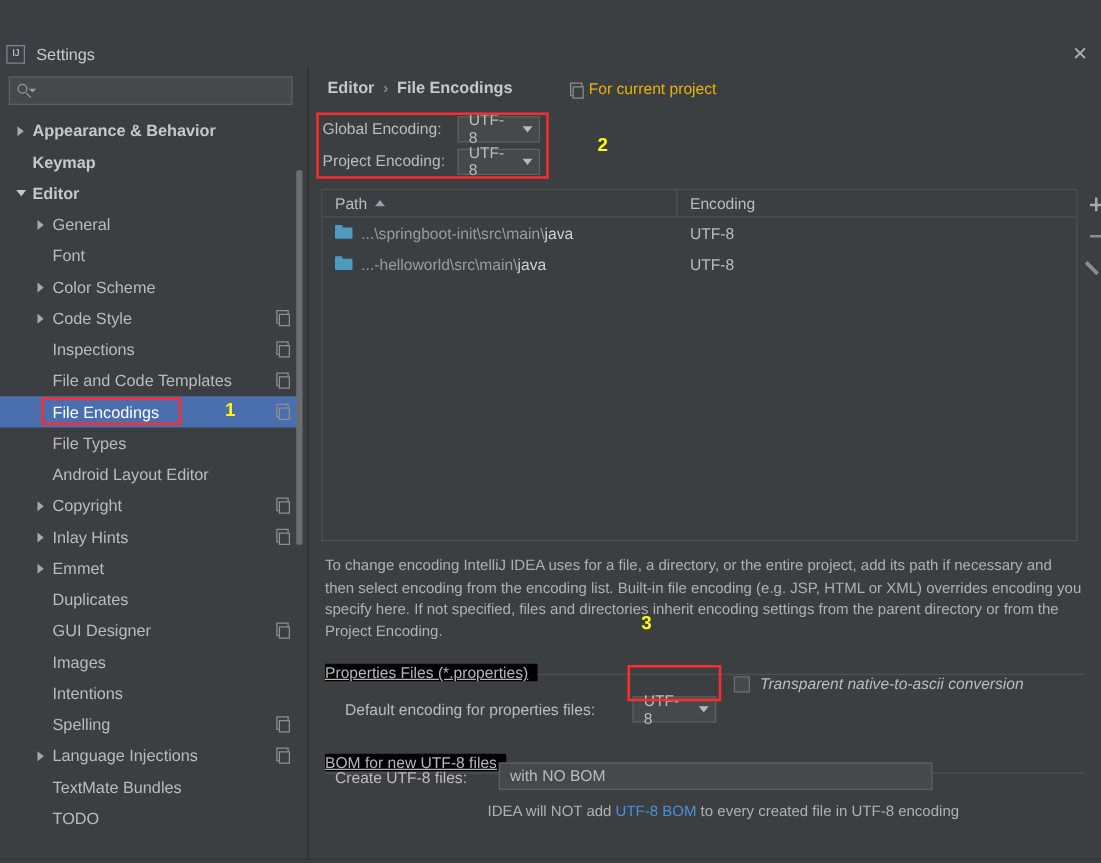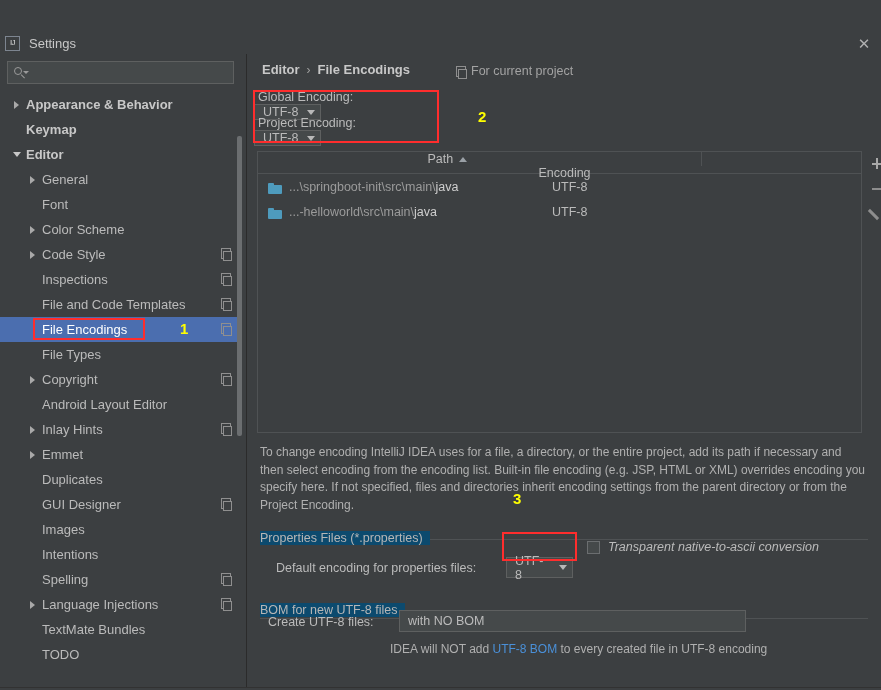--- a/index.html
+++ b/index.html
@@ -134,30 +134,30 @@
     background: #3c3f41;
   }
   .breadcrumb {
     position: absolute; left: 14px; top: 8px;
     font-size: 13px; font-weight: bold; color: #c8c8c8;
     display: flex; align-items: center; gap: 7px;
   }
   .bc-sep { font-weight: normal; color: #a0a0a0; font-size: 12px; }
   .for-project {
     position: absolute; left: 206px; top: 10px;
-    font-size: 12.5px; color: #a3a3a3;
+    font-size: 12.5px; color: #eab308;
     display: flex; align-items: flex-end; gap: 5px;
   }
   .for-project .copy-badge { width: 12px; height: 12px; }
 
   .enc-group {
     position: absolute; left: 6px; top: 36px; width: 178px; height: 52px;
   }
   .enc-row {
-    display: flex; align-items: flex-start; height: 26px; flex-direction: column;
+    display: flex; align-items: center; height: 26px;
   }
   .enc-label { font-size: 12.5px; color: #bbbbbb; width: 116px; padding-left: 4px; }
   .combo {
     background: #45494a; border: 1px solid #5e6060;
     height: 21px; display: inline-flex; align-items: center;
     padding: 0 5px 0 8px; color: #bbbbbb; font-size: 12.5px;
     cursor: pointer; min-width: 66px; justify-content: space-between; gap: 9px;
   }
   .combo .arrow {
     border-left: 4px solid transparent; border-right: 4px solid transparent;
@@ -174,34 +174,34 @@
   }
 
   
   .table-wrap {
     position: absolute; left: 9px; top: 97px; width: 605px; height: 282px;
     background: #3c3f41; border: 1px solid #4f5254;
   }
   .thead {
     display: flex; height: 22px; background: #3c3f41;
     border-bottom: 1px solid #4f5254; align-items: center;
-    font-size: 12.5px; color: #bbbbbb; flex-direction: column;
+    font-size: 12.5px; color: #bbbbbb;
   }
   .th-path { width: 284px; padding-left: 10px; display: flex; align-items: center; gap: 6px;
              border-right: 1px solid #4f5254; height: 22px; }
   .th-enc { padding-left: 10px; }
   .sort-asc {
     border-left: 4px solid transparent; border-right: 4px solid transparent;
     border-bottom: 5px solid #9aa0a6;
   }
   .trow {
     display: flex; height: 25px; align-items: center;
     font-size: 12.5px; color: #a9b7c6; cursor: pointer;
   }
-  .td-path { width: 284px; padding-left: 10px; display: flex; align-items: flex-end; gap: 7px; }
+  .td-path { width: 284px; padding-left: 10px; display: flex; align-items: flex-start; gap: 7px; }
   .folder-icon {
     width: 14px; height: 11px; position: relative; flex: 0 0 auto;
   }
   .folder-icon::before {
     content: ""; position: absolute; left: 0; top: 0; width: 6px; height: 3px;
     background: #4e9bbd; border-radius: 1px 1px 0 0;
   }
   .folder-icon::after {
     content: ""; position: absolute; left: 0; top: 2px; width: 14px; height: 9px;
     background: #4e9bbd; border-radius: 1px;
@@ -230,21 +230,21 @@
   }
 
   .desc {
     position: absolute; left: 12px; top: 390px; width: 608px;
     font-size: 12px; color: #b0b0b0; line-height: 17.5px;
   }
 
   
   .grp-title {
     position: absolute; font-size: 12.5px; color: #b6b6b6;
-    background: #0c4a6e; padding-right: 7px;
+    background: #000000; padding-right: 7px; text-decoration: underline;
   }
   .grp-line {
     position: absolute; height: 1px; background: #4f5254;
   }
   .field-label { position: absolute; font-size: 12.5px; color: #bbbbbb; }
 
   .checkbox-row {
     position: absolute; display: flex; align-items: center; gap: 8px;
     font-size: 12.5px; color: #bbbbbb; cursor: pointer;
   }
@@ -339,27 +339,27 @@
         <div class="tree-item selected indent-2">
           <span class="tw none"></span>
           <span class="tree-label">File Encodings</span>
           <span class="copy-badge"></span>
         </div>
         <div class="tree-item indent-2">
           <span class="tw none"></span>
           <span class="tree-label">File Types</span>
         </div>
         <div class="tree-item indent-2">
+          <span class="tw none"></span>
+          <span class="tree-label">Android Layout Editor</span>
+        </div>
+        <div class="tree-item indent-2">
           <span class="tw collapsed"></span>
           <span class="tree-label">Copyright</span>
           <span class="copy-badge"></span>
-        </div>
-        <div class="tree-item indent-2">
-          <span class="tw none"></span>
-          <span class="tree-label">Android Layout Editor</span>
         </div>
         <div class="tree-item indent-2">
           <span class="tw collapsed"></span>
           <span class="tree-label">Inlay Hints</span>
           <span class="copy-badge"></span>
         </div>
         <div class="tree-item indent-2">
           <span class="tw collapsed"></span>
           <span class="tree-label">Emmet</span>
         </div>

